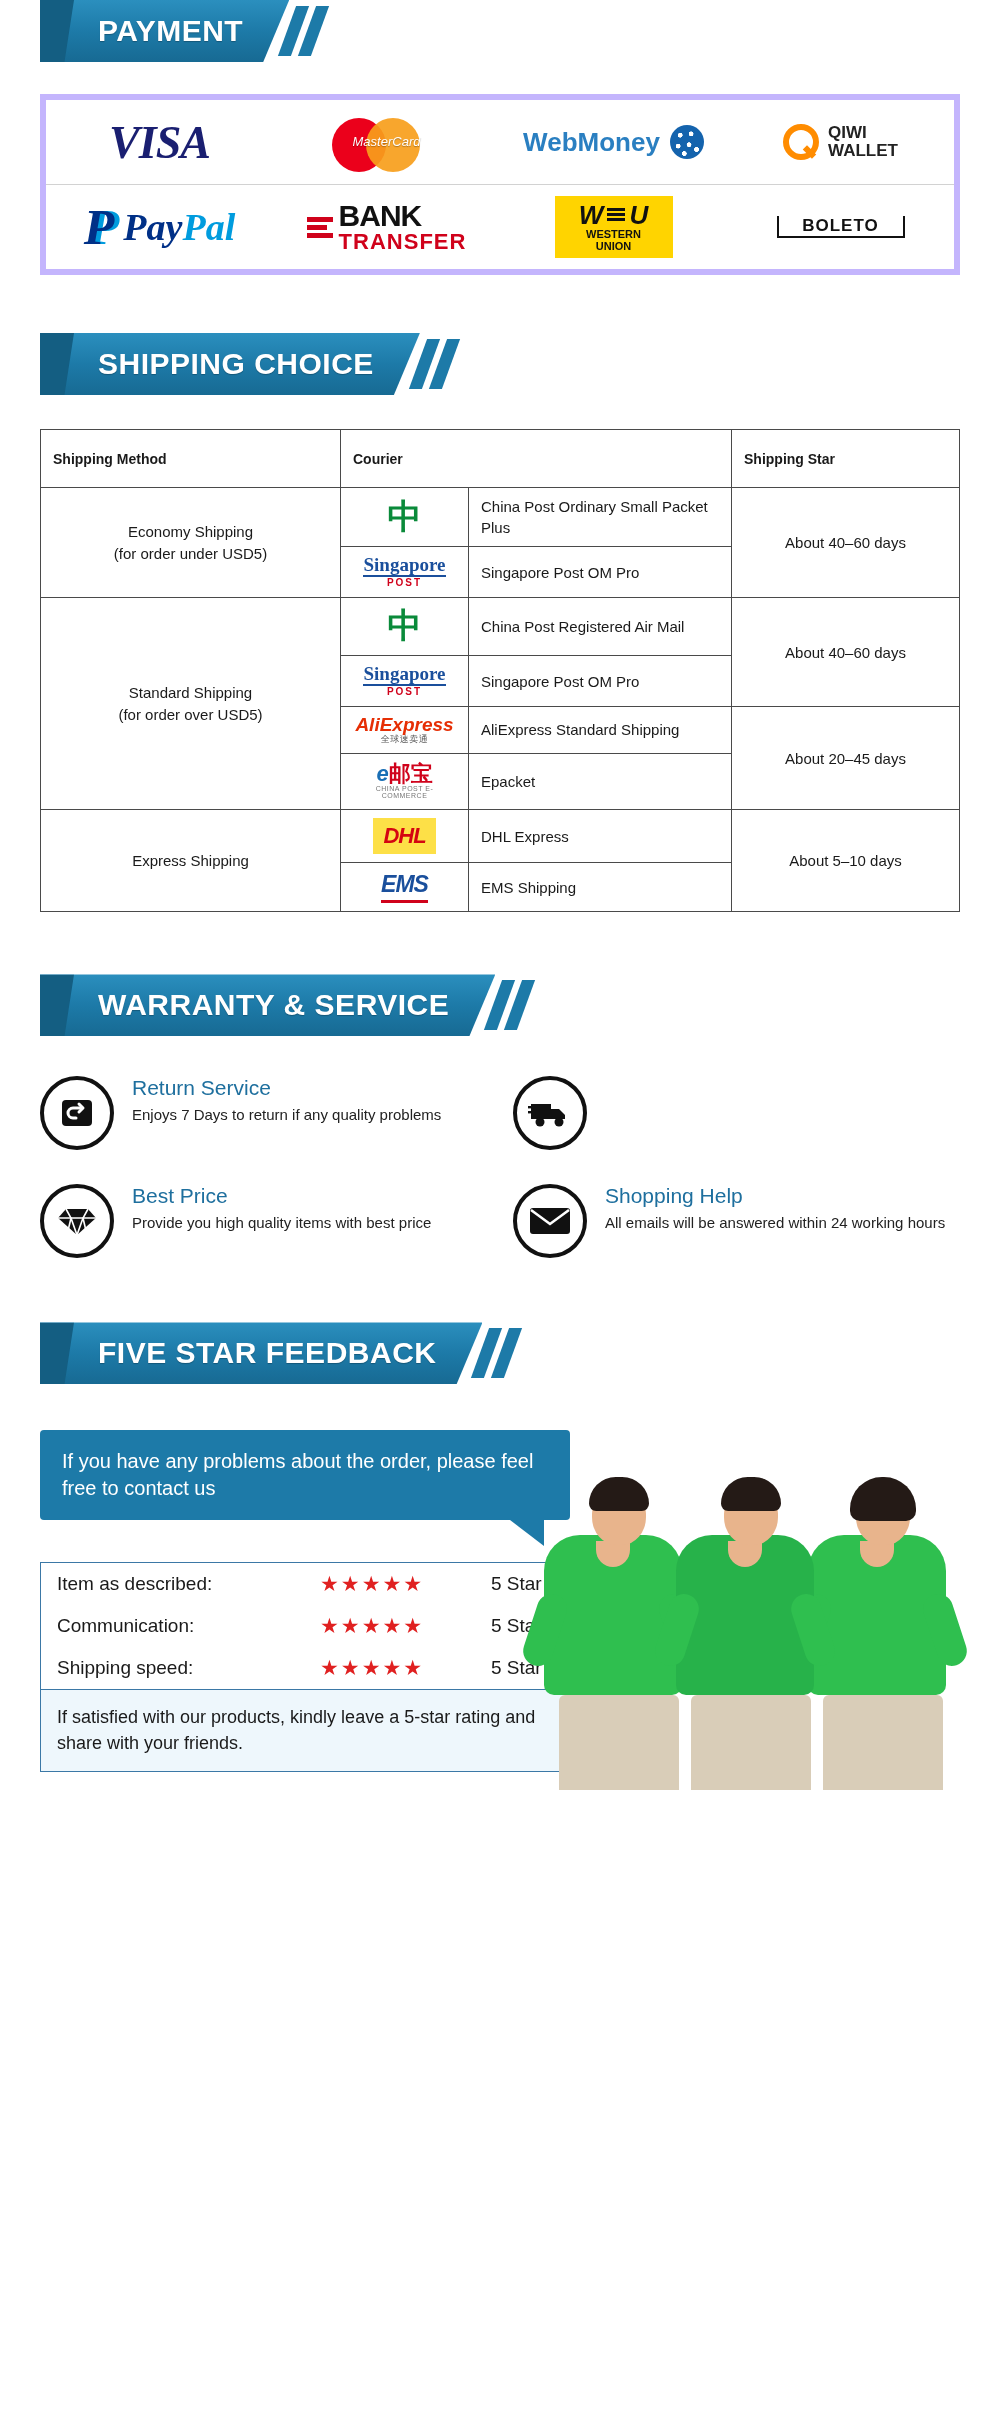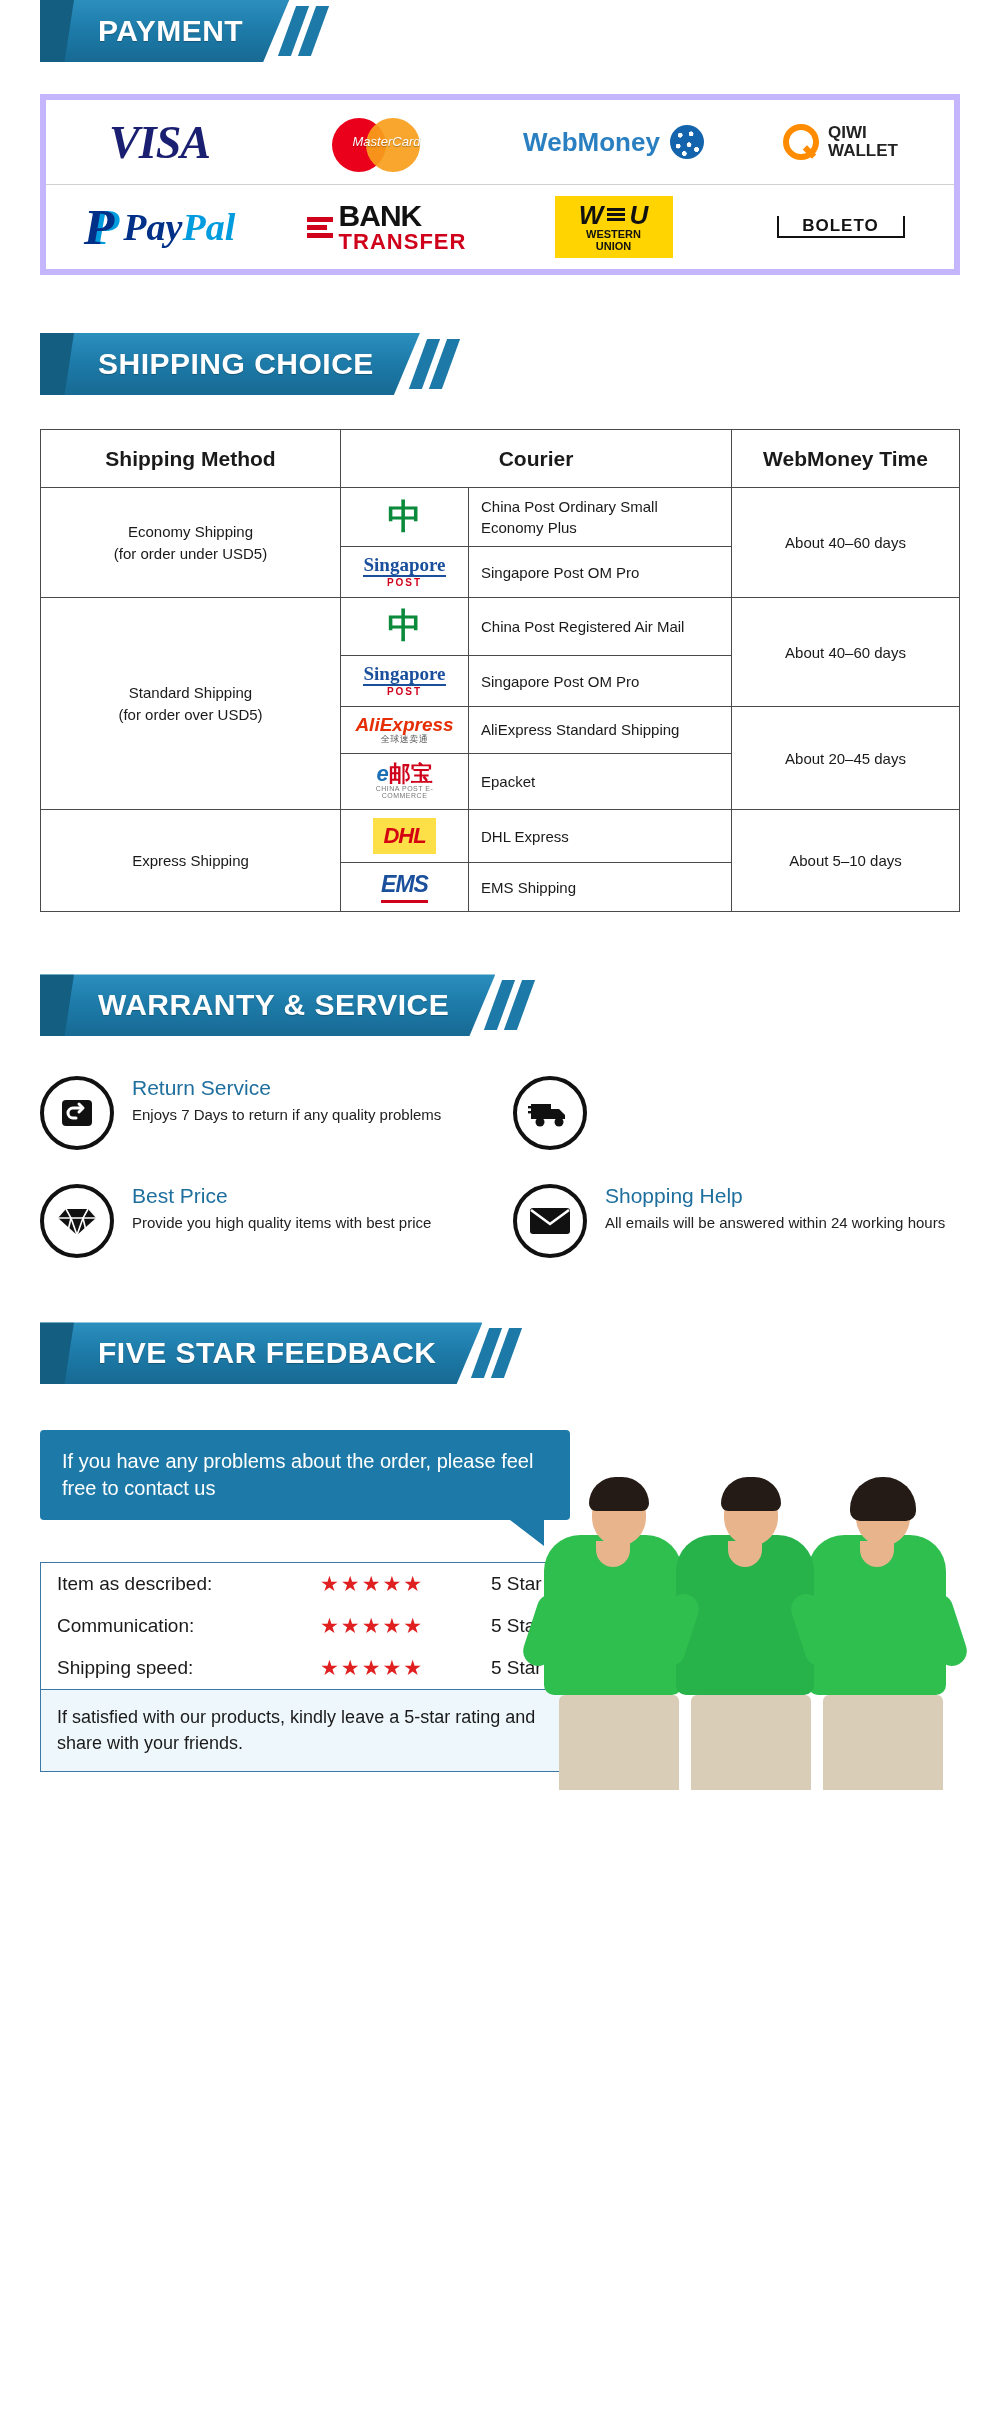--- a/index.html
+++ b/index.html
@@ -162,22 +162,22 @@
     table-layout: fixed;
   }
   table.ship th, table.ship td {
     border: 1px solid #4a4a4a;
     padding: 8px 12px;
     font-size: 15px;
     color: #1a1a1a;
     vertical-align: middle;
   }
   table.ship th {
-    text-align: center;
-    font-size: 21px;
+    text-align: left;
+    font-size: 14px;
     font-weight: bold;
     height: 58px;
   }
   td.method { text-align: center; font-size: 16px; line-height: 1.45; }
   td.logo { width: 130px; text-align: center; padding: 6px 8px; }
   td.courier { font-size: 15px; line-height: 1.4; }
   td.time { text-align: center; font-size: 15px; }
   .col-a { width: 300px; }
   .col-b { width: 128px; }
   .col-d { width: 228px; }
@@ -410,34 +410,34 @@
       <colgroup>
           <col class="col-a">
           <col class="col-b">
           <col>
           <col class="col-d">
         </colgroup>
       <thead>
         <tr>
           <th>Shipping Method</th>
           <th colspan="2">Courier</th>
-          <th>WebMoney Time</th>
+          <th>Shipping Star</th>
         </tr>
       </thead>
       <tbody>
 
         <tr>
           <td class="method" rowspan="2">
             <div>Economy Shipping</div>
             <div>(for order under USD5)</div>
           </td>
           <td class="logo">
             <span class="logo-chinapost"><span class="cp">中</span></span>
           </td>
-          <td class="courier">China Post Ordinary Small Economy Plus</td>
+          <td class="courier">China Post Ordinary Small Packet Plus</td>
           <td class="time" rowspan="2">About 40–60 days</td>
         </tr>
         <tr>
           <td class="logo">
             <span class="logo-singpost">
               <div class="sp1">Singapore</div><div class="sp2">POST</div>
             </span>
           </td>
           <td class="courier">Singapore Post OM Pro</td>
         </tr>

